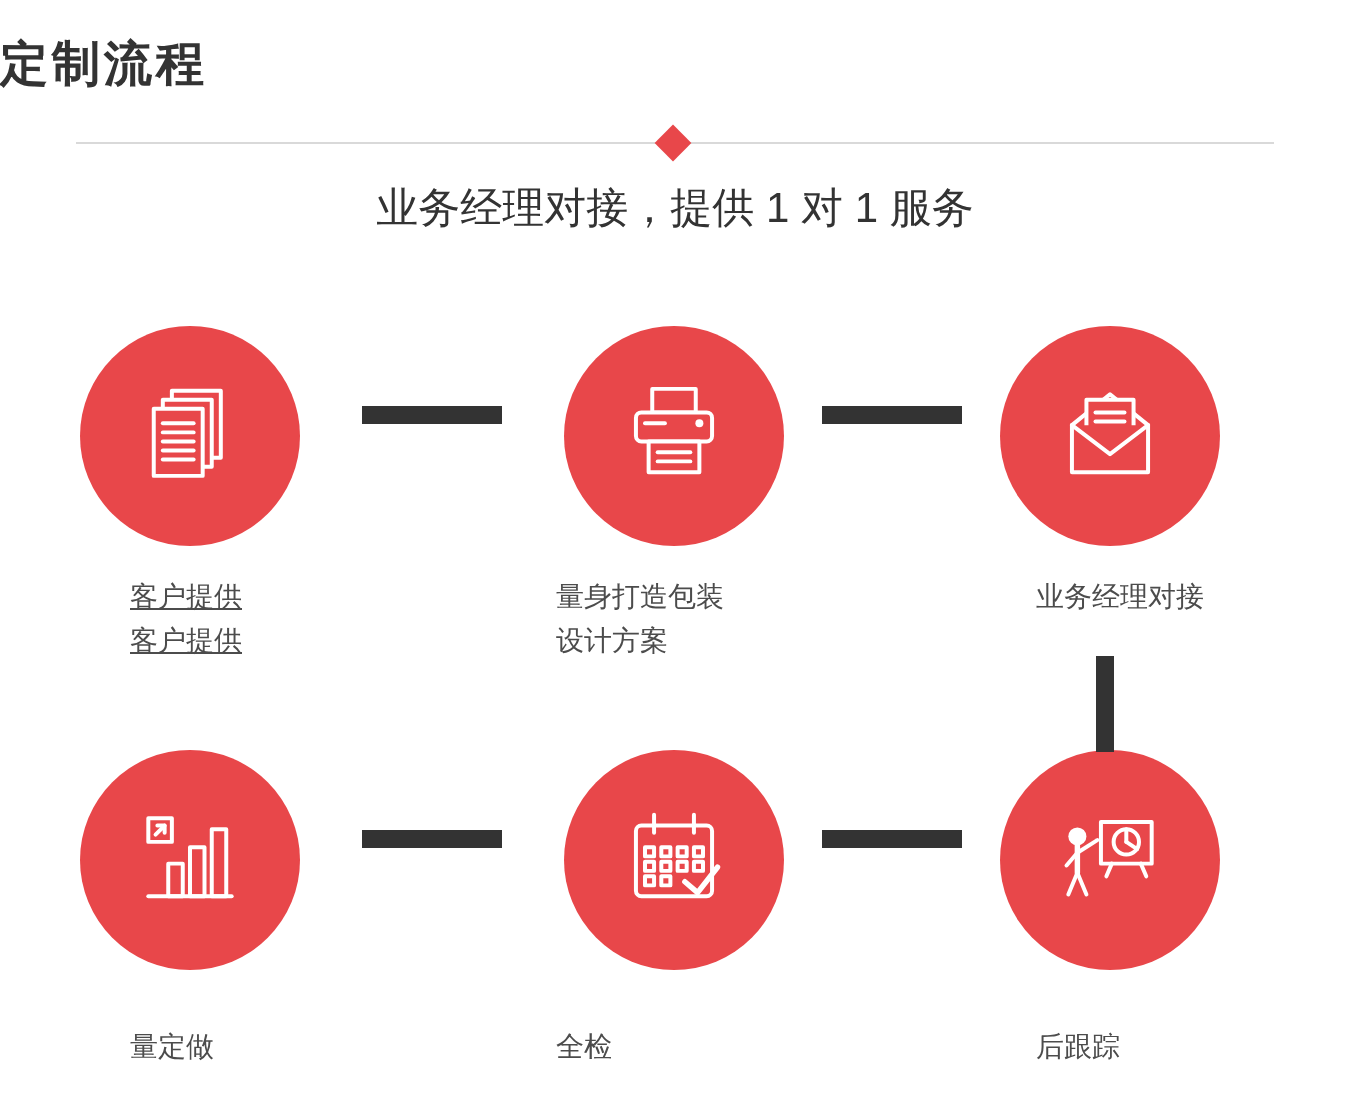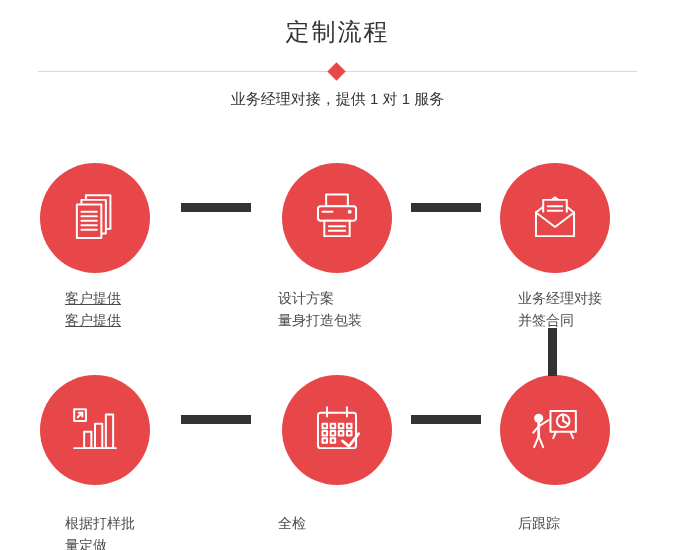--- a/index.html
+++ b/index.html
@@ -6,27 +6,27 @@
     --red:#e8474a;
     --connector:#333333;
     --text-dark:#333333;
     --label:#4c4c4c;
     --divider:#d9d9d9;
   }
   *{box-sizing:border-box;}
   body{margin:0;background:#fff;font-family:"Liberation Sans","DejaVu Sans",sans-serif;}
   .page{position:relative;width:675px;height:550px;background:#fff;overflow:hidden;}
 
-  .title{position:absolute;top:16px;left:0;width:100%;text-align:center;
-         font-size:24px;font-weight:normal;color:var(--text-dark);letter-spacing:2px;}
+  .title{position:absolute;top:16px;left:0;width:100%;
+         font-size:24px;font-weight:bold;color:var(--text-dark);letter-spacing:2px;}
   .divider-line{position:absolute;top:71px;left:38px;width:599px;height:1px;background:var(--divider);}
   .diamond{position:absolute;top:65px;left:330px;width:13px;height:13px;background:var(--red);
            transform:rotate(45deg);}
   .subtitle{position:absolute;top:90px;left:0;width:100%;text-align:center;
-            font-size:15px;color:var(--text-dark);}
+            font-size:21px;color:var(--text-dark);}
 
   .circle{position:absolute;width:110px;height:110px;border-radius:50%;background:var(--red);
           display:flex;align-items:center;justify-content:center;}
   .circle svg{width:58px;height:58px;display:block;}
 
   .connector-h{position:absolute;width:70px;height:9px;background:var(--connector);}
   .connector-v{position:absolute;width:9px;height:48px;background:var(--connector);}
 
   .label{position:absolute;font-size:14px;color:var(--label);line-height:22px;}
 
@@ -143,29 +143,27 @@
   <div class="connector-h h2"></div>
   <div class="connector-h h3"></div>
   <div class="connector-h h4"></div>
   <div class="connector-v v1"></div>
 
   <div class="label l1">
     <div>客户提供</div>
     <div>客户提供</div>
   </div>
   <div class="label l2">
+    <div>量身打造包装</div>
     <div>设计方案</div>
-    <div>量身打造包装</div>
   </div>
   <div class="label l3">
     <div>业务经理对接</div>
-    <div>并签合同</div>
   </div>
   <div class="label l4">
-    <div>根据打样批</div>
     <div>量定做</div>
   </div>
   <div class="label l5">
     <div>全检</div>
   </div>
   <div class="label l6">
     <div>后跟踪</div>
   </div>
 
 </div>

